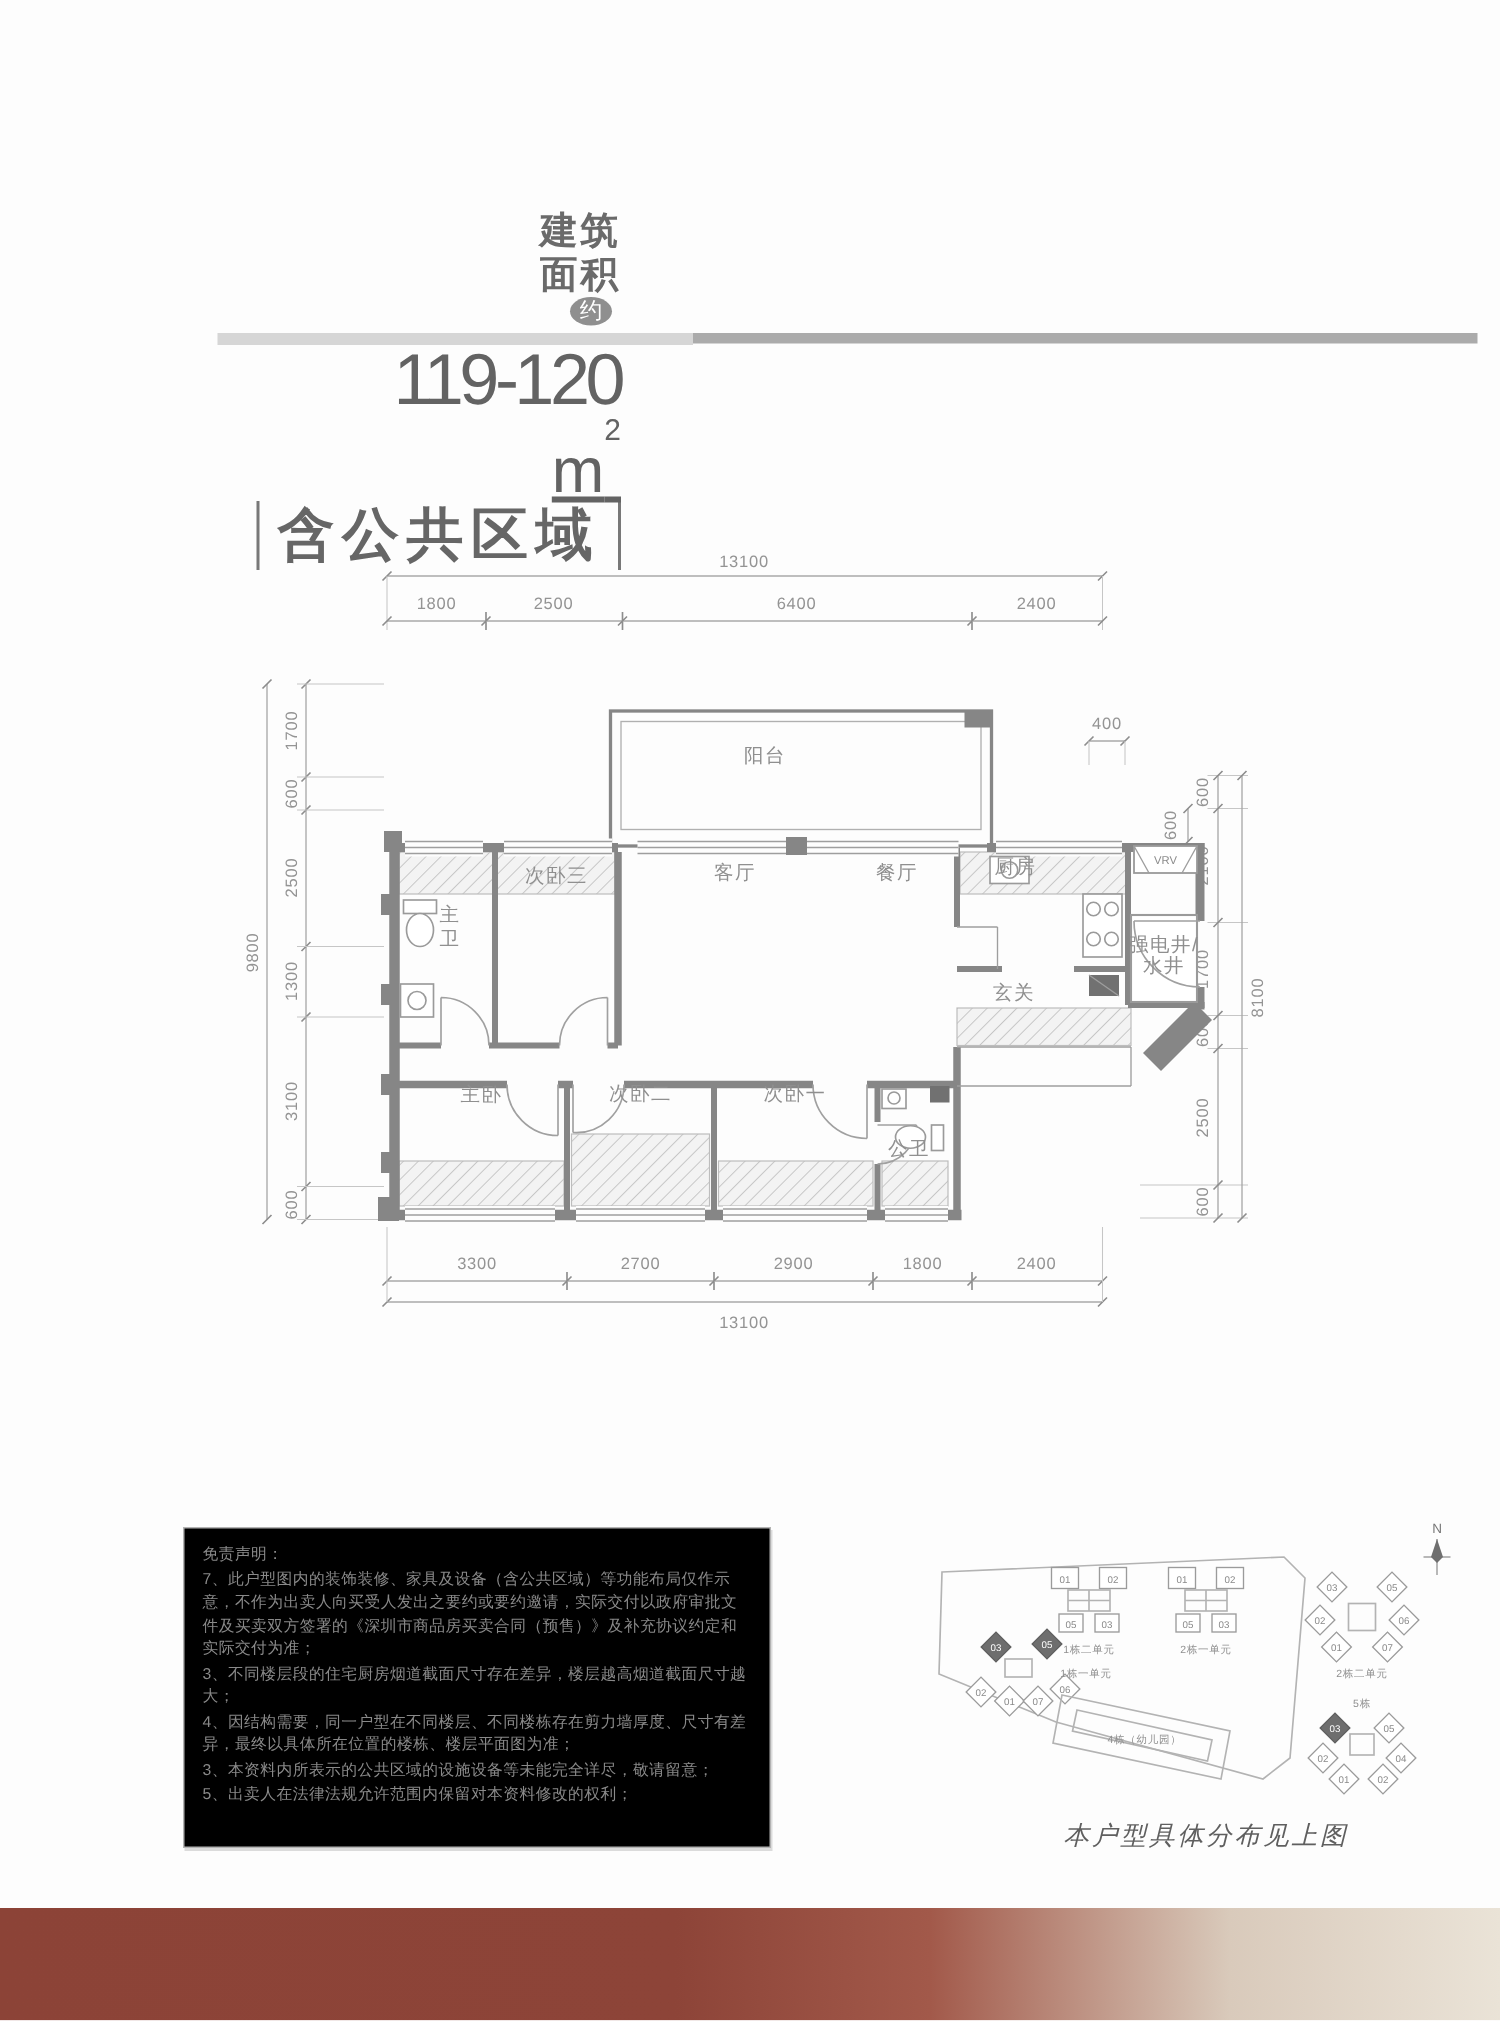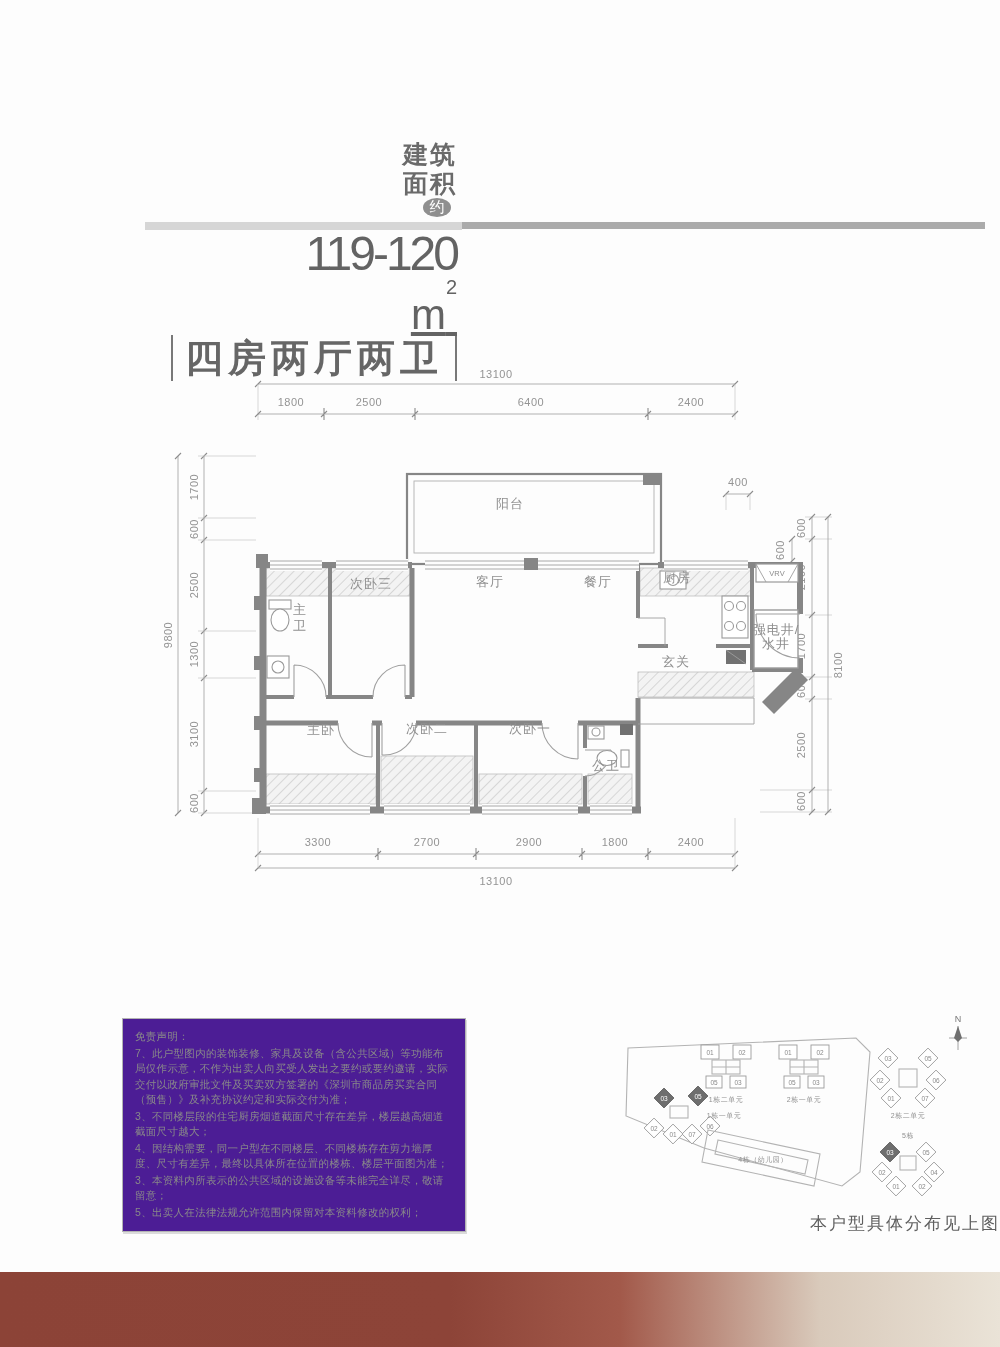--- a/index.html
+++ b/index.html
@@ -28,56 +28,56 @@
   .roomtxt{fill:#8f8f8f;font-size:13px;letter-spacing:1px;}
   .wall{stroke:#868686;fill:none;}
   .thin{stroke:#9e9e9e;stroke-width:0.9;fill:none;}
   .dline{stroke:#a8a8a8;stroke-width:0.9;fill:none;}
   .tick{stroke:#8d8d8d;stroke-width:1.1;fill:none;}
   .ext{stroke:#c6c6c6;stroke-width:0.7;fill:none;}
   .fix{stroke:#9a9a9a;stroke-width:1.1;fill:#ffffff;}
   .door{stroke:#a0a0a0;stroke-width:1.1;fill:none;}
   .hatchbox{fill:url(#hat);stroke:#bdbdbd;stroke-width:0.8;}
   
-  .disc{position:absolute;left:122px;top:1018px;width:344px;height:214px;box-sizing:border-box;
-        border:1px solid #b3b3b3;background:#4c1d95;padding:10px 12px;
+  .disc{position:absolute;left:122px;top:1018px;width:392px;height:214px;box-sizing:border-box;
+        border:1px solid #b3b3b3;background:#000000;padding:10px 12px;
         box-shadow:1px 2px 0 rgba(120,120,120,0.25);}
   .disc-title{font-size:11px;color:#7d7d7d;margin:0 0 4px 0;letter-spacing:1px;}
   .disc p{font-size:10.5px;color:#898989;line-height:1.48;margin:0 0 1px 0;letter-spacing:0.3px;}
   
   .site-svg{position:absolute;left:608px;top:1012px;}
   .site-svg text{font-family:"Liberation Sans",sans-serif;}
   .sp-line{stroke:#b3b3b3;stroke-width:1.1;fill:none;}
   .badge{stroke:#9b9b9b;stroke-width:0.9;fill:#ffffff;}
   .badge-dark{stroke:#5f5f5f;stroke-width:0.9;fill:#6e6e6e;}
   .badge-num{fill:#8a8a8a;font-size:6.5px;text-anchor:middle;}
   .badge-num-w{fill:#ffffff;font-size:6.5px;text-anchor:middle;}
   .cl-name{fill:#8f8f8f;font-size:7px;text-anchor:middle;letter-spacing:0.5px;}
-  .site-caption{position:absolute;left:608px;top:1212px;width:392px;text-align:right;
-                font-size:17px;color:#5f5f5f;letter-spacing:2px;}
+  .site-caption{position:absolute;left:608px;top:1212px;width:392px;text-align:center;
+                font-size:17px;color:#5f5f5f;letter-spacing:2px;font-style:italic;}
   
   .band{position:absolute;left:0;top:1272px;width:1000px;height:75px;
         background:linear-gradient(90deg,#8c4337 0%,#8d4438 45%,#a2594a 62%,#d9cabb 82%,#eae3d7 100%);}
 </style>
 </head>
 <body>
 
 <div class="page">
 
   <div class="hdr">
     <div class="hdr-label">
       <span>建筑</span>
       <span>面积</span>
     </div>
     <div class="hdr-badge">约</div>
     <div class="hdr-value">119-120</div>
     <div class="hdr-unit"><span>m</span><sup>2</sup></div>
     <div class="hdr-type">
       <span class="hdr-bar"></span>
-      <span class="hdr-type-text">四房两厅两卫</span>
+      <span class="hdr-type-text">含公共区域</span>
       <span class="hdr-bar"></span>
     </div>
   </div>
   <div class="divider-l"></div>
   <div class="divider-r"></div>
 
   <svg class="plan-svg" width="710" height="535" viewBox="0 0 710 535">
     <defs>
       <pattern id="hat" width="7" height="7" patternUnits="userSpaceOnUse" patternTransform="rotate(45)">
         <rect width="7" height="7" fill="#f3f3f3"></rect>

